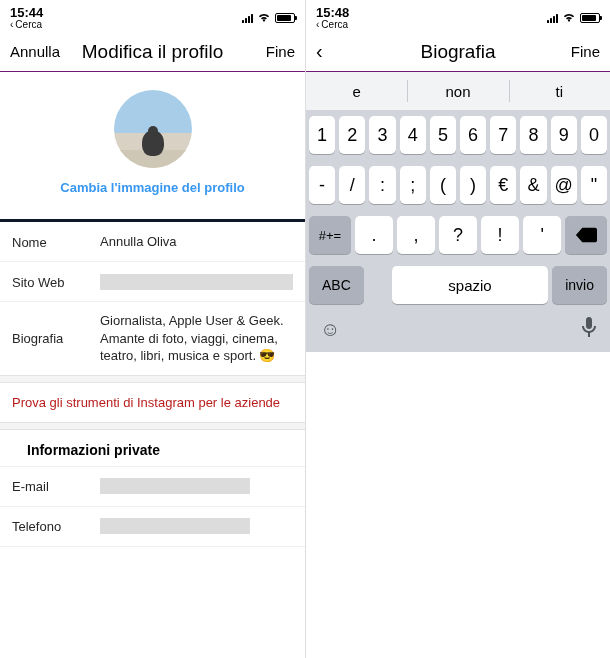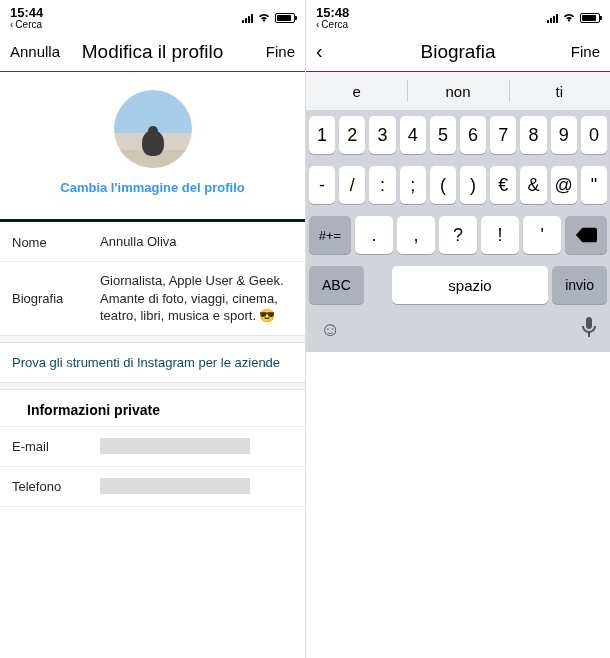--- a/index.html
+++ b/index.html
@@ -27,21 +27,21 @@
   .avatar-figure { position:absolute; bottom:12px; width:22px; height:26px; background:#3a3a3a; border-radius:50% 50% 40% 40%; }
   .avatar-head { position:absolute; bottom:32px; width:10px; height:10px; background:#3a3a3a; border-radius:50%; }
   .avatar-land { position:absolute; bottom:0; width:100%; height:18px; background:#cfc7b5;}
   .change-link { color:#3897f0; font-size:13px; font-weight:600; margin-top:12px; }
   .field-row { display:flex; align-items:center; padding: 10px 12px; font-size:13px; border-bottom:1px solid #eee; min-height:40px;}
   .field-row.noborder { border-bottom:none; }
   .field-label { width: 88px; flex-shrink:0; color:#262626; padding-top:1px;}
   .field-value { flex:1; color:#262626; line-height:1.35; }
   .field-placeholder { flex:1; height:16px; background:#dcdcdc; border-radius:0; }
   .section-gap { height:8px; background:#f4f4f4; border-top:1px solid #e2e2e2; border-bottom:1px solid #e2e2e2; }
-  .biz-link { color:#0c4a6e; font-size:13px; padding:12px; font-weight:500; }
+  .biz-link { color:#b91c1c; font-size:13px; padding:12px; font-weight:500; }
   .section-header { font-size:14px; font-weight:600; padding:12px 27px 8px; border-bottom:1px solid #eee; }
   
   .bio-editor { flex:1; padding:12px 14px; position:relative; }
   .bio-text { font-size:14px; color:#262626; }
   .cursor { display:inline-block; width:2px; height:16px; background:#3897f0; vertical-align:middle; margin-left:1px; animation:blink 1s step-end infinite;}
   @keyframes blink { 50% { opacity:0; } }
   .char-counter { position:absolute; right:12px; bottom:8px; font-size:13px; color:#8e8e8e;}
   .keyboard { background:#d1d4da; display:flex; flex-direction:column; font-size:16px; user-select:none;}
   .sugg-row { display:flex; height:38px; background:#f2f3f5;}
   .sugg { flex:1; display:flex; align-items:center; justify-content:center; font-size:15px; color:#000; position:relative;}
@@ -99,20 +99,24 @@
       <div class="avatar-figure"></div>
       <div class="avatar-head"></div>
     </div>
     <div class="change-link">Cambia l'immagine del profilo</div>
   </div>
 
   <div class="field-row">
     <div class="field-label">Nome</div>
     <div class="field-value">Annulla Oliva</div>
   </div>
+  <div class="field-row">
+    <div class="field-label">Sito Web</div>
+    <div class="field-placeholder"></div>
+  </div>
   <div class="field-row noborder">
     <div class="field-label">Biografia</div>
     <div class="field-value">Giornalista, Apple User &amp; Geek. Amante di foto, viaggi, cinema, teatro, libri, musica e sport. 😎</div>
   </div>
 
   <div class="section-gap"></div>
   <div class="biz-link">Prova gli strumenti di Instagram per le aziende</div>
   <div class="section-gap"></div>
 
   <div class="section-header">Informazioni private</div>

